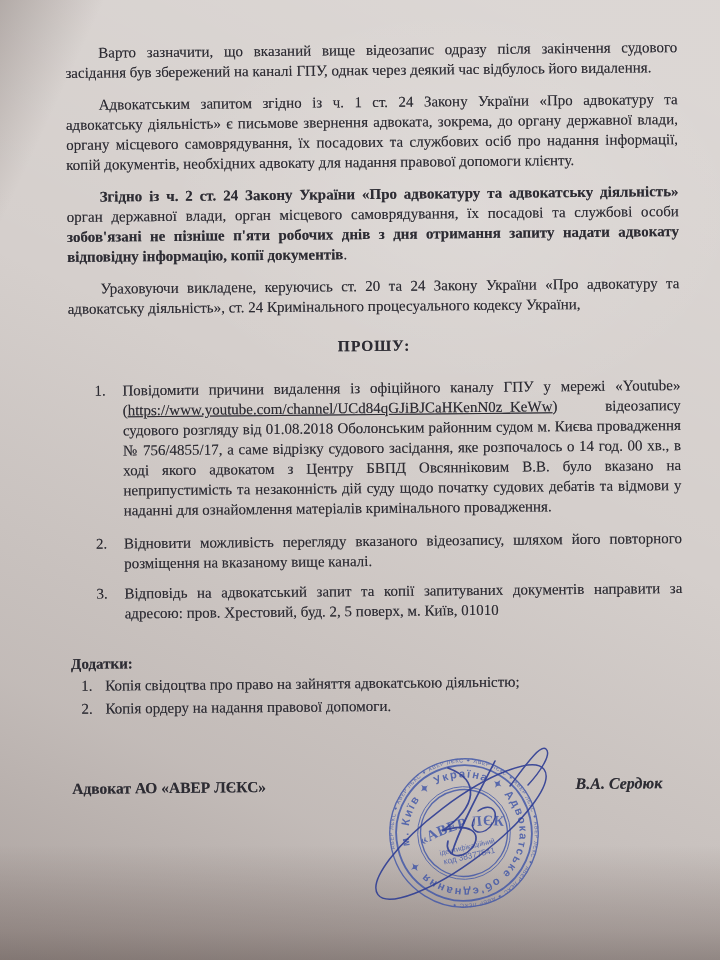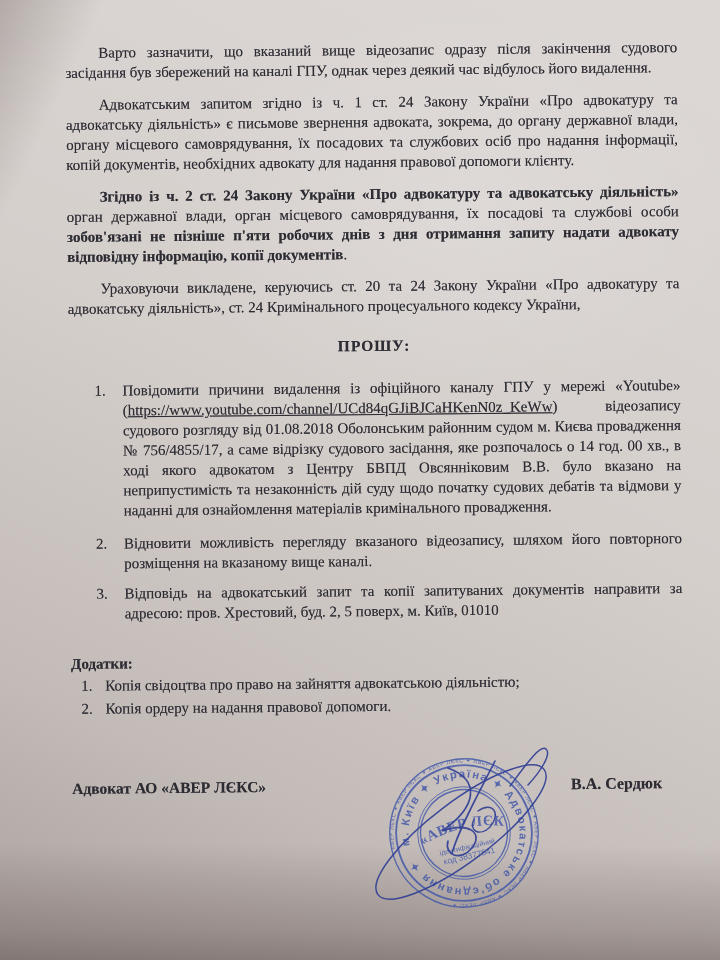--- a/index.html
+++ b/index.html
@@ -25,21 +25,21 @@
   p.par.gap{margin-top:8px;}
   .heading{margin:20px 0 22px 0;text-align:center;font-weight:bold;font-size:15.5px;letter-spacing:1px;}
   .li{position:relative;padding-left:54px;margin:0 0 13px 0;text-align:justify;}
   .li .num{position:absolute;left:26px;top:0;}
   .attach{margin-top:30px;}
   .attach .att-h{font-weight:bold;margin:0 0 2px 0;}
   .att{position:relative;padding-left:34px;margin:0 0 3px 0;}
   .att .anum{position:absolute;left:10px;top:0;}
   .sigrow{display:flex;justify-content:space-between;align-items:baseline;margin-top:60px;padding-right:22px;}
   .sig-left{font-weight:bold;font-size:15.5px;}
-  .sig-right{font-weight:bold;font-size:16px;}
+  .sig-right{font-weight:bold;font-size:16px;font-style:italic;}
   .stamp-wrap{position:absolute;left:386px;top:755px;width:156px;height:156px;pointer-events:none;}
   .stamp-wrap svg{display:block;}
   .pen-wrap{position:absolute;left:352px;top:690px;width:250px;height:240px;pointer-events:none;}
 </style>
 </head>
 <body>
 
 <div class="sheen"></div>
 
 <div class="doc">

